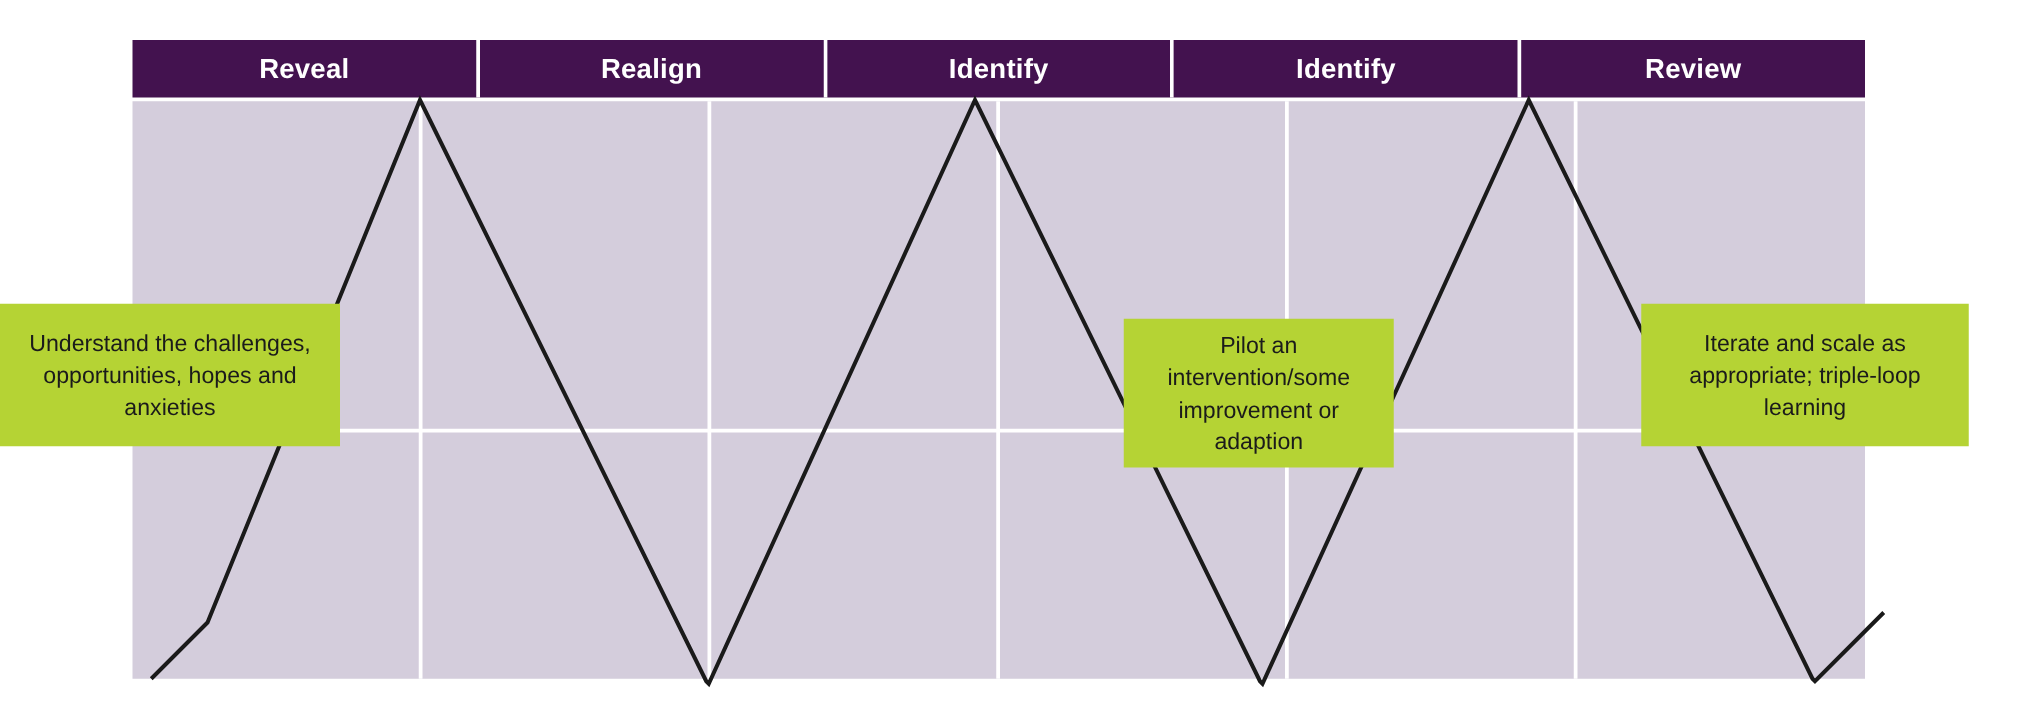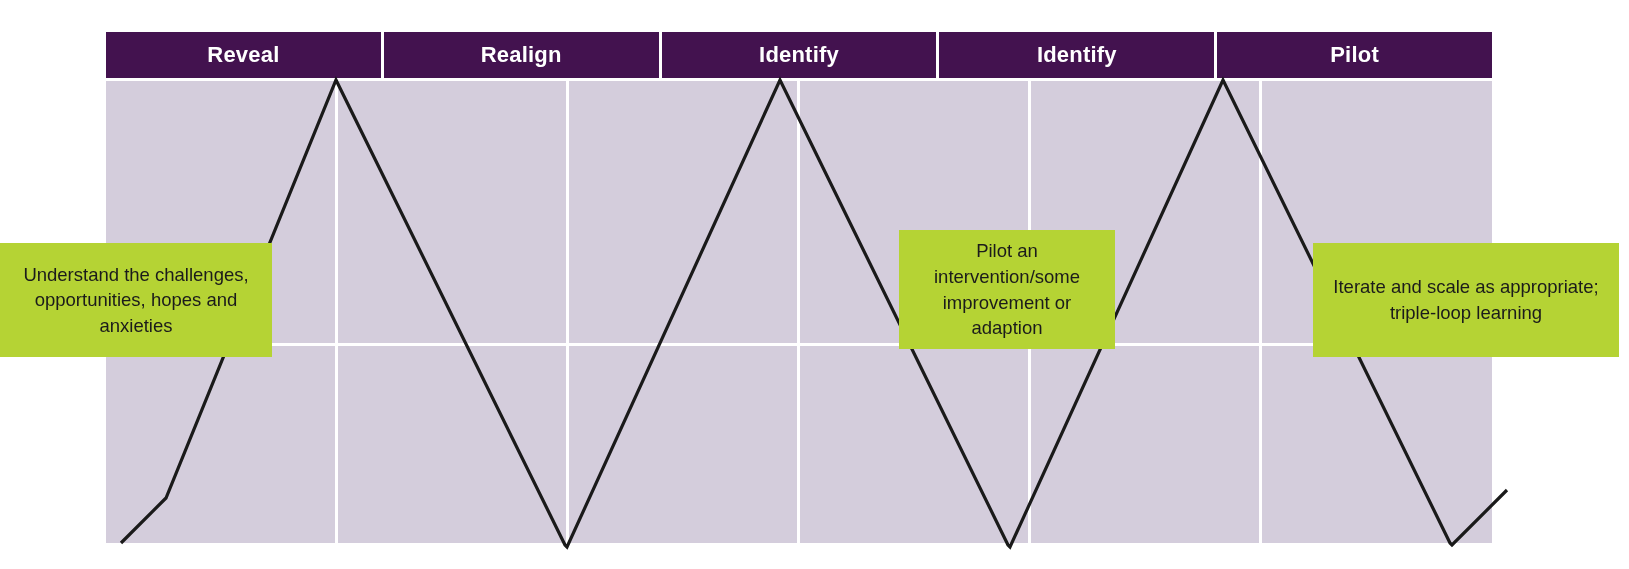--- a/index.html
+++ b/index.html
@@ -115,21 +115,21 @@
       <div class="phase-cell">
         <span>Realign</span>
       </div>
       <div class="phase-cell">
         <span>Identify</span>
       </div>
       <div class="phase-cell">
         <span>Identify</span>
       </div>
       <div class="phase-cell">
-        <span>Pilot</span>
+        <span>Review</span>
       </div>
     </div>
 
     <div id="grid-body">
       <div class="col-rule" style="left:229px;"></div>
       <div class="col-rule" style="left:460px;"></div>
       <div class="col-rule" style="left:691px;"></div>
       <div class="col-rule" style="left:922px;"></div>
       <div class="col-rule" style="left:1153px;"></div>
       <div class="row-rule" style="top:262px;"></div>
@@ -138,21 +138,21 @@
 
   <svg id="zigzag" viewBox="0 0 1629 569">
     <polyline points="121,543 121,543 166,498 336,80 565,545 567,547 780,80 1008,545 1010,547 1223,80 1450,543 1452,545 1507,490" fill="none" stroke="#1a1a1a" stroke-width="3.2" stroke-linejoin="miter" stroke-linecap="butt"></polyline>
   </svg>
 
   <div class="callout" style="left:0px; top:243px; width:272px; height:114px;">
     <span>Understand the challenges, opportunities, hopes and anxieties</span>
   </div>
 
 
-  <div class="callout" style="left:899px; top:230px; width:216px; height:119px;">
+  <div class="callout" style="left:899px; top:255px; width:216px; height:119px;">
     <span>Pilot an intervention/some improvement or adaption</span>
   </div>
 
-  <div class="callout" style="left:1313px; top:243px; width:306px; height:114px;">
+  <div class="callout" style="left:1313px; top:243px; width:262px; height:114px;">
     <span>Iterate and scale as appropriate; triple-loop learning</span>
   </div>
 
 </div>
 
 </body></html>

